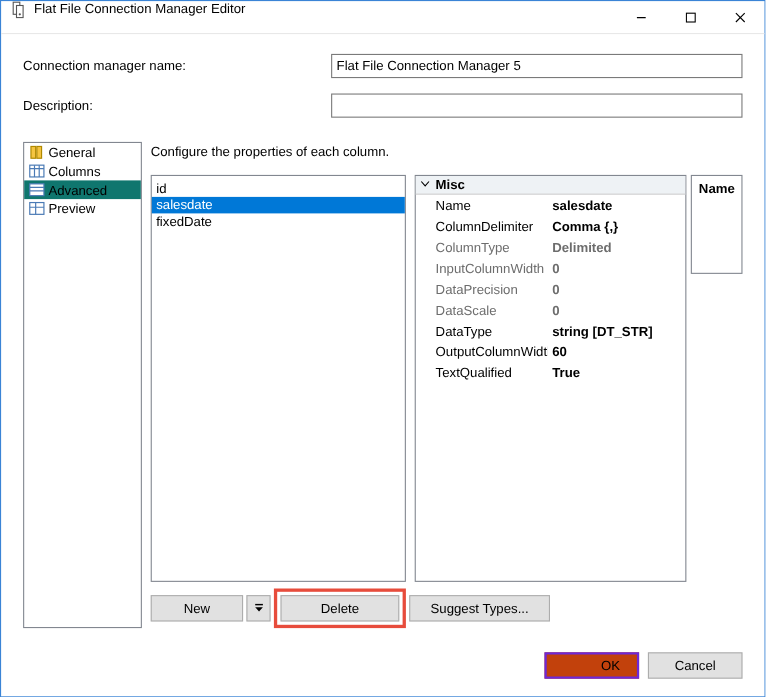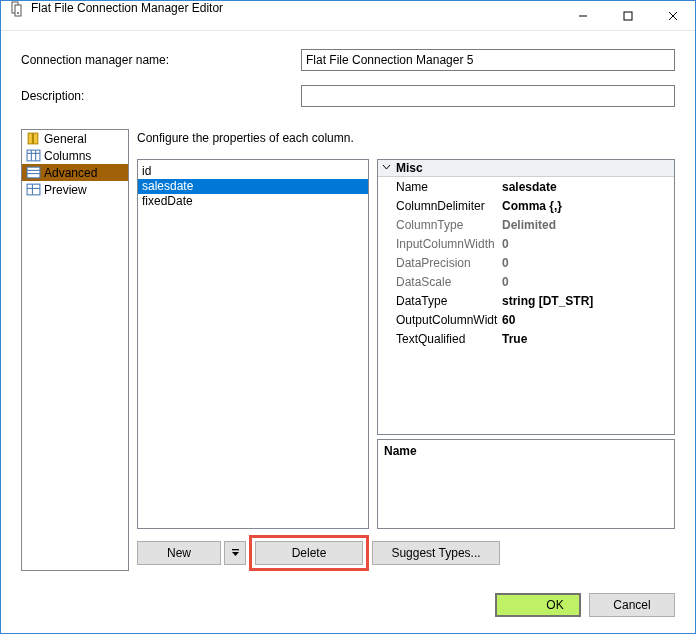--- a/index.html
+++ b/index.html
@@ -11,47 +11,47 @@
   .winbtns { display: flex; height: 100%; }
   .winbtn { width: 45px; display: flex; align-items: center; justify-content: center; color: #000; }
   .winbtn svg { width: 10px; height: 10px; }
   .form-area { padding: 18px 20px 8px 20px; }
   .form-row { display: flex; align-items: center; margin-bottom: 14px; }
   .form-row label { width: 280px; color: #000; }
   .form-row input { flex: 1; height: 22px; border: 1px solid #7a7a7a; padding: 2px 4px; background: #fff; }
   .body { flex: 1; display: flex; padding: 0 20px 10px 20px; gap: 8px; }
   .nav { width: 108px; border: 1px solid #828790; background: #fff; }
   .nav-item { display: flex; align-items: center; padding: 1px 4px; gap: 3px; }
-  .nav-item.sel { background: #a16207; }
+  .nav-item.sel { background: #0f766e; }
   .nav-item .nic { width: 15px; height: 15px; display:inline-flex; align-items:center; justify-content:center; }
   .main { flex: 1; display: flex; flex-direction: column; }
   .hint { margin: 2px 0 14px 0; }
   .cols-area { flex: 1; display: flex; gap: 8px; }
   .col-list { width: 232px; border: 1px solid #828790; background: #fff; padding: 4px 0; }
   .col-list .li { padding: 0 4px; line-height: 15px; }
   .col-list .li.sel { background: #0078d7; color: #fff; }
-  .right { flex: 1; display: flex; flex-direction: column; gap: 4px; }
+  .right { flex: 1; display: flex; flex-direction: row; gap: 4px; }
   .propgrid { flex: 1; border: 1px solid #828790; background: #fff; display: flex; flex-direction: column; }
   .pg-head { background: #eef2f5; padding: 1px 4px; display: flex; align-items: center; gap: 4px; border-bottom: 1px solid #d0d0d0; }
   .pg-head .chev { width:10px; display:inline-block; }
   .pg-body { padding: 0; }
   .pg-row { display: flex; height: 19px; align-items: center; }
   .pg-row .k { width: 120px; padding-left: 18px; overflow:hidden; white-space:nowrap; }
   .pg-row .v { flex: 1; padding-left: 4px; font-weight: bold; }
   .pg-row.disabled { color: #6d6d6d; }
   .pg-row .v.bold, .pg-head .t.bold { font-weight: 700; color:#000; }
   .descbox { height: 90px; border: 1px solid #828790; background: #fff; padding: 4px 6px; }
   .descbox .dt { font-weight: 700; }
   .btnrow { display: flex; gap: 3px; margin-top: 6px; align-items:center; }
   .btn { height: 24px; min-width: 84px; background: #e1e1e1; border: 1px solid #adadad; display:inline-flex; align-items:center; justify-content:center; padding:0 10px; }
   .btn.small { min-width: 22px; width:22px; padding:0; }
   .highlight-wrap { border: 3px solid #e74c3c; padding: 3px; display:inline-flex; }
   .footer { display:flex; justify-content:flex-end; gap:8px; padding: 12px 20px 16px 20px; }
   .footer .btn { min-width: 86px; }
-  .footer .btn.primary { border: 2px solid #737373; background:#bef264;padding-left:44px; }
+  .footer .btn.primary { border: 2px solid #6d28d9; background:#c2410c;padding-left:44px; }
 </style>
 </head>
 <body>
 
 <div class="window">
   <div class="titlebar">
     <span class="icon">
       <svg viewBox="0 0 16 16">
           <rect x="3" y="1" width="6" height="11" fill="none" stroke="#555" stroke-width="1"></rect>
           <rect x="6" y="4" width="6" height="11" fill="#fff" stroke="#555" stroke-width="1"></rect>

